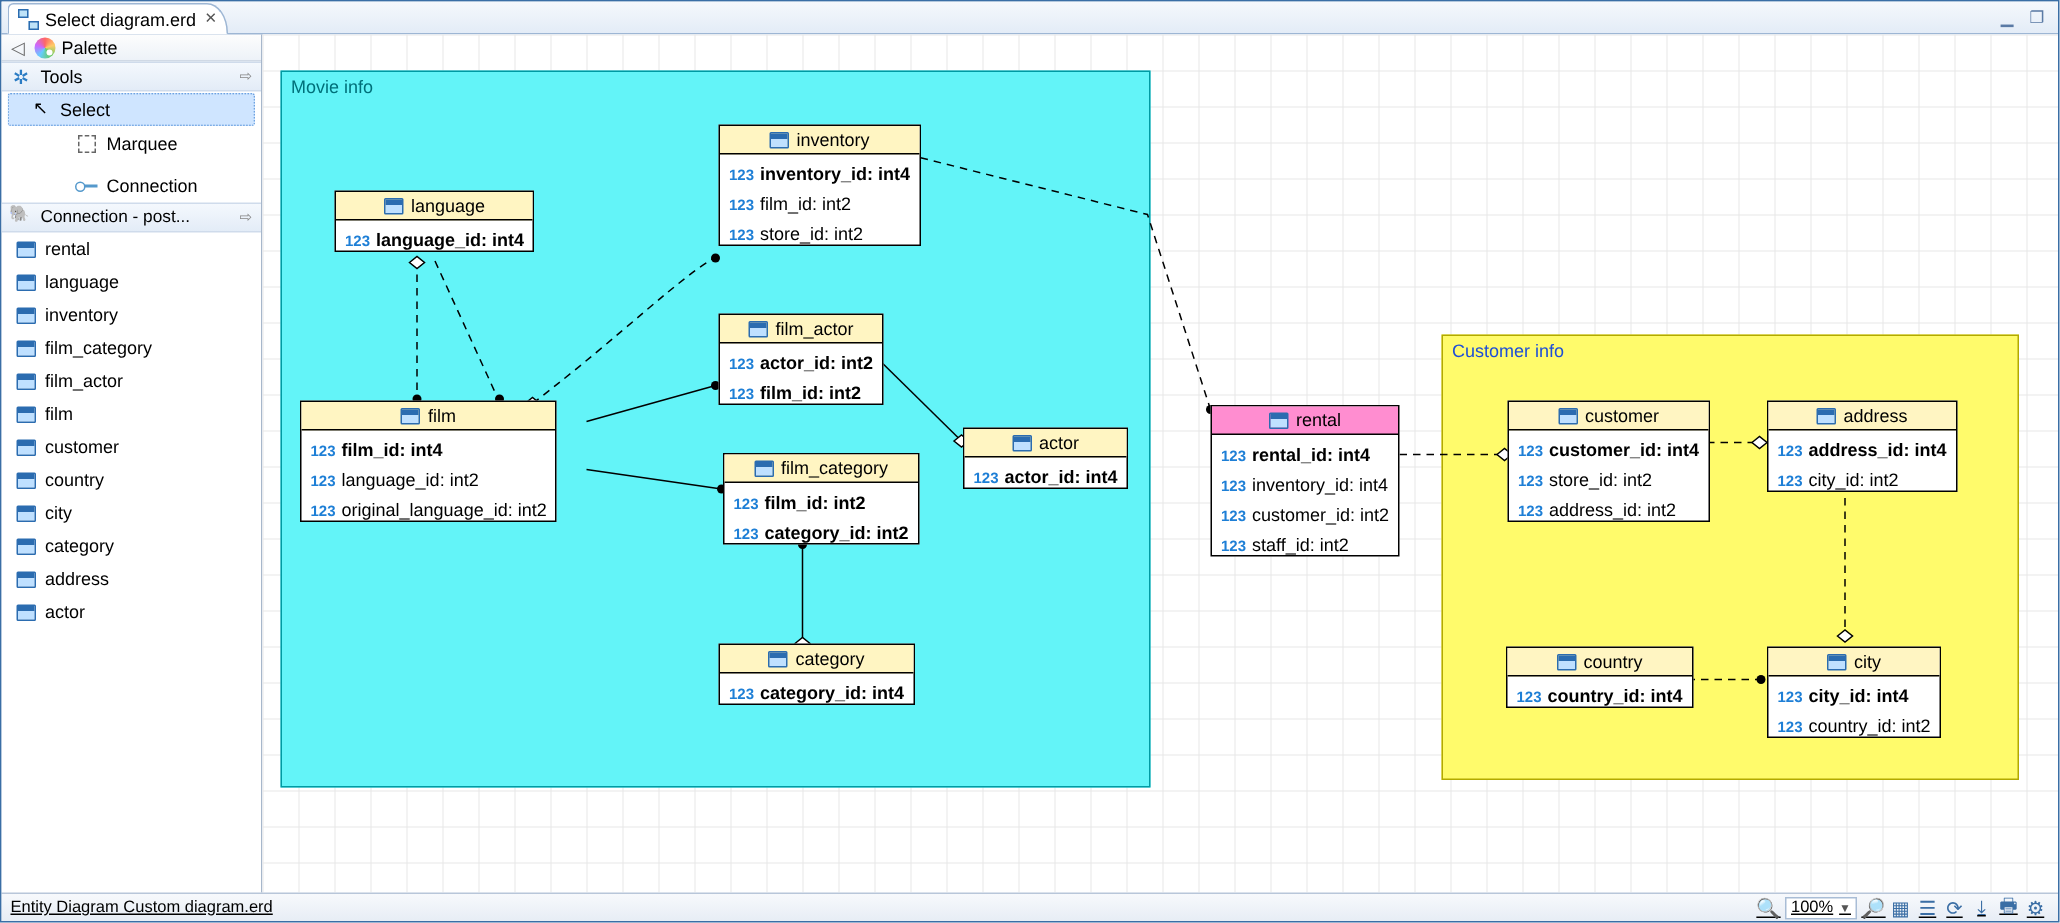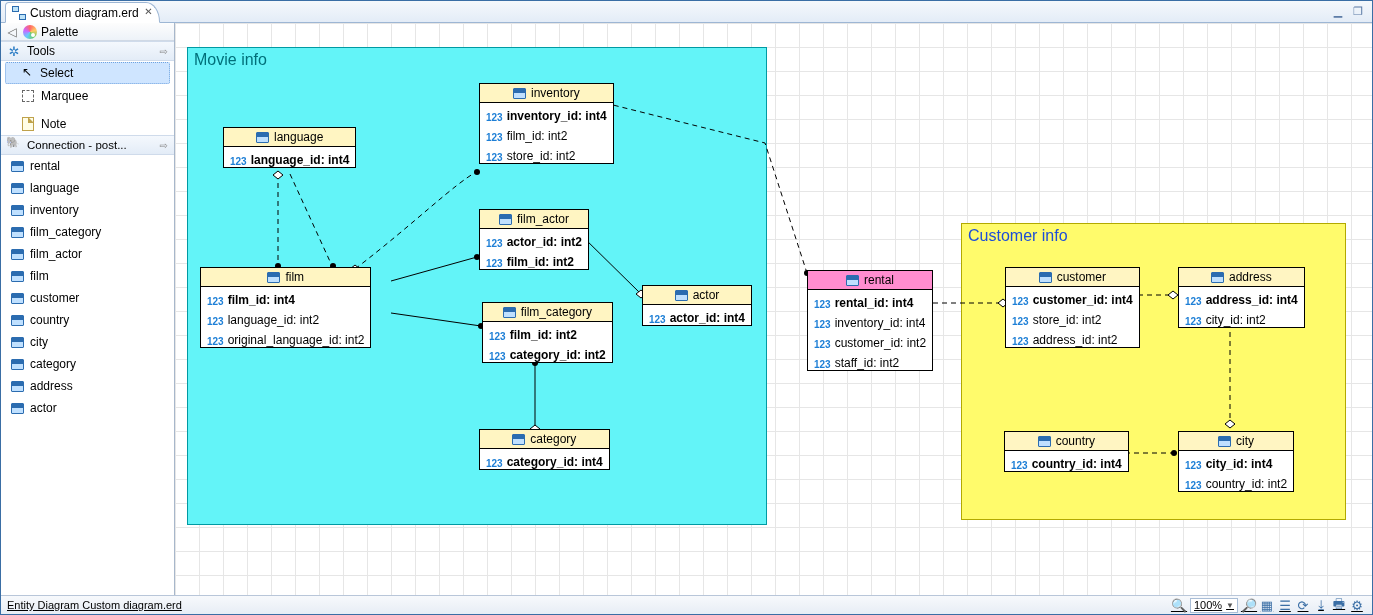--- a/index.html
+++ b/index.html
@@ -11,21 +11,21 @@
   .tabbar .win-controls { position:absolute; right:6px; top:3px; display:flex; gap:4px;}
   .win-controls span { width:16px; height:14px; display:inline-flex; align-items:center; justify-content:center; color:#5a7aa5; font-size:11px; cursor:default;}
   
   .main { display:flex; height:calc(100% - 22px - 19px); }
   .palette { width:174px; background:#fff; border-right:1px solid #a7b7cb; display:flex; flex-direction:column; font-size:12px;}
   .palette-header { height:18px; display:flex; align-items:center; gap:4px; padding:0 4px; border-bottom:1px solid #d0d9e5; background:linear-gradient(#fdfdfd,#edf2f8);}
   .back-arrow { width:14px; text-align:center; color:#6b6b6b; }
   .drawer-head { height:20px; background:linear-gradient(#f4f8fd,#e3ecf7); border-top:1px solid #cfdbeb; border-bottom:1px solid #cfdbeb; display:flex; align-items:center; padding:0 6px; gap:6px; color:#000;}
   .drawer-head.db { font-size:11.5px;}
   .nav-chev { margin-left:auto; color:#888; font-size:10px;}
-  .palette-item { height:22px; display:flex; align-items:center; padding:0 6px 0 20px; gap:6px; }
+  .palette-item { height:22px; display:flex; align-items:center; padding:0 6px 0 20px; gap:6px;margin-left:30px; }
   .palette-item.sel { background:#cfe5ff; border:1px dotted #6ea2e0; margin:1px 4px; padding-left:14px; border-radius:2px;}
   .table-item { height:22px; display:flex; align-items:center; padding:0 6px 0 10px; gap:6px;}
   
   .ico { width:14px; height:14px; display:inline-flex; align-items:center; justify-content:center; }
   .ico-erd { width:14px; height:14px; position:relative;}
   .ico-erd::before,.ico-erd::after{content:"";position:absolute;width:5px;height:4px;border:1px solid #2b6cb0;background:#bee3f8;}
   .ico-erd::before{left:0;top:0;} .ico-erd::after{right:0;bottom:0;}
   .ico-palette { width:14px;height:14px;border-radius:50%;background: conic-gradient(#f66,#fc6,#6c6,#6cf,#c6f,#f66); position:relative;}
   .ico-palette::after{content:"";position:absolute;width:4px;height:4px;background:#fff;border-radius:50%;right:2px;bottom:2px;}
   .ico-gear { color:#2b7cc4; font-size:13px;}
@@ -36,21 +36,21 @@
   .ico-conn::after{content:"";position:absolute;left:-1px;top:0;width:5px;height:5px;border-radius:50%;background:#fff;border:1px solid #59c;}
   .ico-note { width:12px;height:14px;border:1px solid #bfa24b;background:#fffde6; position:relative;}
   .ico-note::before{content:"";position:absolute;right:-1px;top:-1px;border:3px solid transparent;border-left-color:#bfa24b;border-bottom-color:#bfa24b;}
   .ico-pg { width:14px;height:14px; display:inline-block; position:relative;}
   .ico-pg::before{content:"🐘"; font-size:11px; position:absolute; left:-1px; top:-2px; filter:hue-rotate(180deg) saturate(2);}
   .ico-table { width:13px;height:11px;border:1px solid #2b6cb0; background:linear-gradient(#2b6cb0 0 40%, #bfe0ff 40% 100%); display:inline-block; border-radius:1px;}
   
   .canvas-wrap { flex:1; position:relative; overflow:hidden; background:#fff;}
   .grid { position:absolute; inset:0; background-image: linear-gradient(#e6e6e6 1px, transparent 1px), linear-gradient(90deg,#e6e6e6 1px, transparent 1px); background-size:24px 24px; }
   .region { position:absolute; border:1px solid; }
-  .region .region-label { position:absolute; left:6px; top:3px; font-size:16px; color:#00707a;}
+  .region .region-label { position:absolute; left:6px; top:3px; font-size:12px; color:#00707a;}
   .region.yellow .region-label { color:#1d4ed8;}
   .entity { position:absolute; background:#fff; border:1px solid #000; font-size:12px; min-width:100px;}
   .entity .ent-head { background:#fff5c2; border-bottom:1px solid #000; display:flex; align-items:center; justify-content:center; gap:5px; height:19px; }
   .entity.pink .ent-head { background:#ff8dd0; }
   .entity .ent-row { display:flex; align-items:flex-end; gap:4px; height:20px; padding:0 6px; border-bottom:0; white-space:nowrap;}
   .ent-row.bold { font-weight:600;}
   .num-ico { color:#1e7fd6; font-weight:600; font-size:10px;}
   svg.links { position:absolute; inset:0; width:100%; height:100%; pointer-events:none;}
   
   .status { position:absolute; left:0; right:0; bottom:0; height:19px; background:linear-gradient(#f7f9fc,#e7edf5); border-top:1px solid #b8c6d9; display:flex; align-items:center; font-size:11px; padding:0 6px;text-decoration:underline;}
@@ -58,21 +58,21 @@
   .status .tool { width:18px; text-align:center; color:#3a6ea5; font-size:13px; cursor:default;}
   .zoom-box { border:1px solid #a9bdd6; background:#fff; height:15px; width:48px; display:flex; align-items:center; padding:0 3px; gap:2px; margin:0 2px;justify-content:center;}
   .zoom-box .dd { margin-left:auto; font-size:8px; color:#555;}
 </style>
 </head>
 <body>
 
 <div class="tabbar">
   <div class="tab">
     <span class="ico-erd"></span>
-    <span>Custom diagram.erd</span>
+    <span>Select diagram.erd</span>
     <span class="close-x">✕</span>
   </div>
   <div class="win-controls">
     <span>▁</span>
     <span>❐</span>
   </div>
 </div>
 
 <div class="main">
 
@@ -93,23 +93,23 @@
     </div>
     <div class="palette-item">
       <span class="ico">
           <span class="ico-marquee"></span>
         </span>
       <span>Marquee</span>
     </div>
     <div style="height:6px"></div>
     <div class="palette-item">
       <span class="ico">
-          <span class="ico-note"></span>
+          <span class="ico-conn"></span>
         </span>
-      <span>Note</span>
+      <span>Connection</span>
     </div>
     <div class="drawer-head db">
       <span class="ico-pg"></span>
       <span>Connection - post...</span>
       <span class="nav-chev">⇨</span>
     </div>
     <div id="table-list">
         <div class="table-item">
           <span class="ico-table"></span>
           <span>rental</span>

